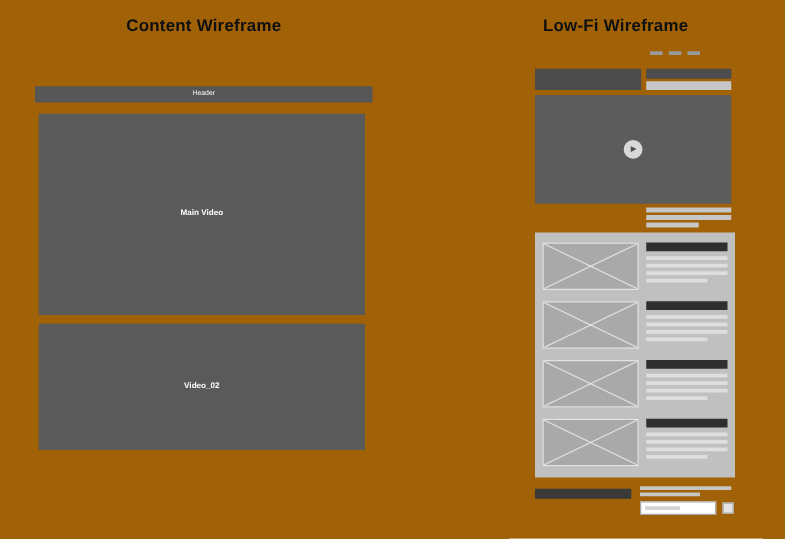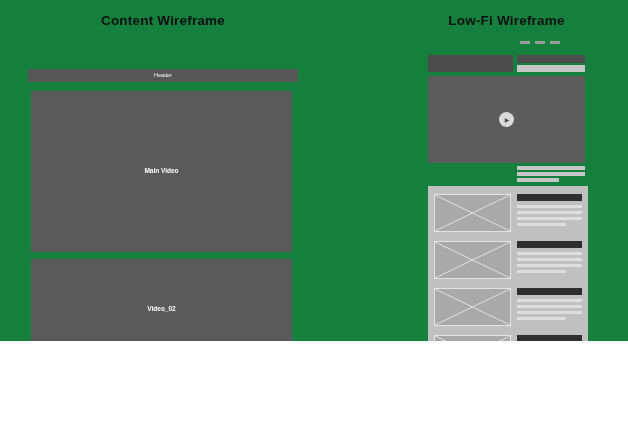--- a/index.html
+++ b/index.html
@@ -1,34 +1,34 @@
 <!DOCTYPE html>
 <html><head>
 <meta charset="utf-8">
 <style>
   * { margin:0; padding:0; box-sizing:border-box; }
   html,body { background:#ffffff; }
   body { font-family:"Liberation Sans", sans-serif; }
 
-  .canvas { position:relative; width:628px; height:341px; background:#15803d; overflow:hidden; }
+  .canvas { position:relative; width:628px; height:431px; background:#a16207; overflow:hidden; }
 
   .wf-title { position:absolute; font-weight:bold; font-size:13.5px; color:#101010; text-align:center; letter-spacing:.2px; }
 
   
   .l-title  { left:28px;  top:13px;  width:270px; }
   .l-header { position:absolute; left:28px; top:69px; width:270px; height:13px; background:#565656;
               display:flex; align-items:center; justify-content:center; }
   .l-header span { color:#fff; font-size:5.5px; line-height:1; }
   .l-box { position:absolute; background:#5a5a5a; display:flex; align-items:center; justify-content:center; }
   .l-box span { color:#fff; font-size:6.5px; font-weight:bold; line-height:1; }
   .l-main { left:31px; top:91px;  width:261px; height:161px; }
   .l-v2   { left:31px; top:259px; width:261px; height:101px; }
 
   
-  .r-title  { left:428px; top:13px; width:157px; }
+  .r-title  { left:414px; top:13px; width:157px; }
   .r-dashes { position:absolute; left:520px; top:41px; display:flex; gap:5px; }
   .r-dashes i { width:10px; height:3px; background:#9a9a9a; display:block; }
 
   .r-box-tl { position:absolute; left:428px; top:55px; width:85px; height:17px; background:#4c4c4c; }
   .r-box-tr { position:absolute; left:517px; top:55px; width:68px; height:8px;  background:#4c4c4c; }
   .r-bar-tr { position:absolute; left:517px; top:65px; width:68px; height:7px;  background:#c6c6c6; }
 
   .r-video { position:absolute; left:428px; top:76px; width:157px; height:87px; background:#5c5c5c;
              display:flex; align-items:center; justify-content:center; }
   .play { width:15px; height:15px; border-radius:50%; background:#d9d9d9; color:#4a4a4a;

